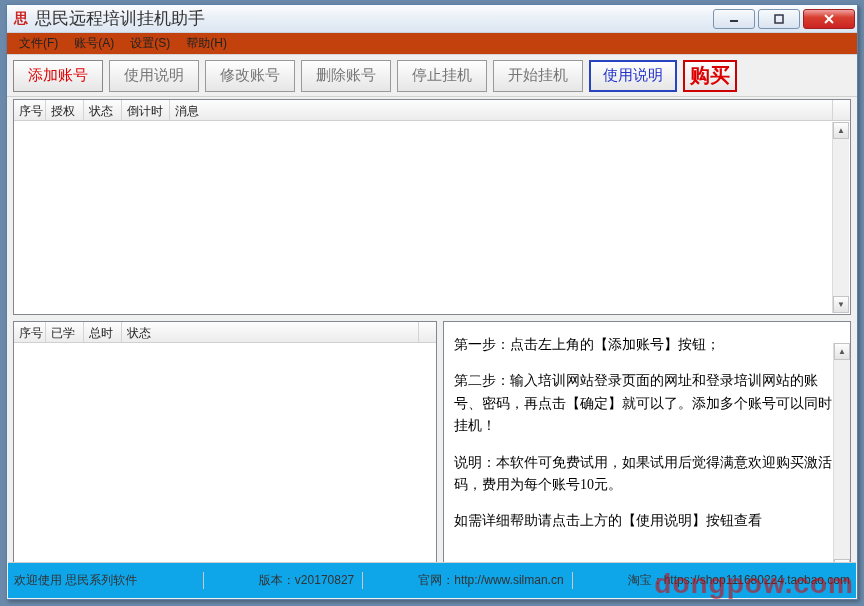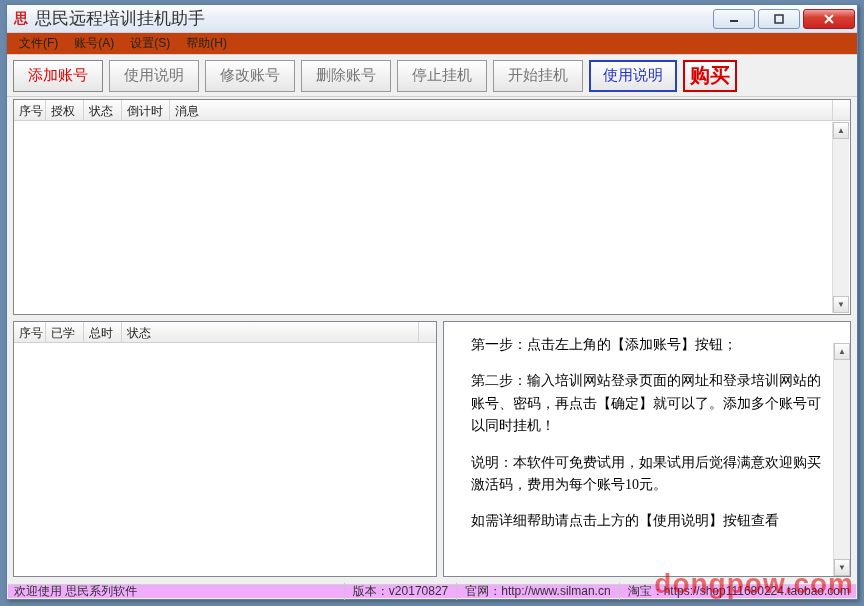--- a/index.html
+++ b/index.html
@@ -17,26 +17,26 @@
 .tbtn{height:32px;padding:0 14px;border:1px solid #999;background:linear-gradient(#fefefe,#e6e6e6);color:#777;font-size:15px;font-family:"SimSun";display:flex;align-items:center;text-align:right;}
 .tbtn.red{color:#d00;border-color:#888;}
 .tbtn.blue{color:#23c;border:2px solid #2843c0;padding:0 12px;}
 .tbtn.buy{color:#d00;border:2px solid #c00;font-size:20px;font-weight:bold;padding:0 5px;}
 .content{position:absolute;left:6px;right:6px;top:94px;bottom:22px;}
 .top-table{position:absolute;left:0;right:0;top:0;height:216px;background:#fff;border:1px solid #828790;}
 .tblhdr{height:21px;background:linear-gradient(#fdfdfd,#ececec);border-bottom:1px solid #d0d0d0;display:flex;justify-content:center;}
 .th{border-right:1px solid #d4d4d4;padding:3px 5px;color:#222;font-size:12px;white-space:nowrap;overflow:hidden;}
 .bottom{position:absolute;left:0;right:0;top:222px;bottom:0;display:flex;gap:6px;}
 .bl{width:424px;background:#fff;border:1px solid #828790;}
-.br{flex:1;background:#fff;border:1px solid #828790;padding:12px 27px;font-family:"SimSun";font-size:14px;color:#000;line-height:1.6;}
+.br{flex:1;background:#fff;border:1px solid #828790;padding:12px 10px;font-family:"SimSun";font-size:14px;color:#000;line-height:1.6;}
 .br p{margin-bottom:14px;}
 .scrollbar{position:absolute;right:1px;top:22px;bottom:1px;width:17px;background:#f0f0f0;border-left:1px solid #dcdcdc;}
 .sbup,.sbdown{height:17px;background:linear-gradient(#fdfdfd,#e4e4e4);border:1px solid #c4c4c4;display:flex;align-items:center;justify-content:center;font-size:8px;color:#555;}
 .sbdown{position:absolute;bottom:0;left:0;right:0;}
-.statusbar{position:absolute;left:1px;right:1px;bottom:1px;height:14px;background:#f0abfc;border-top:1px solid #d0d0d0;display:flex;align-items:center;padding:0 6px;font-size:12px;color:#333;}
+.statusbar{position:absolute;left:1px;right:1px;bottom:1px;height:36px;background:#0ea5e9;border-top:1px solid #d0d0d0;display:flex;align-items:center;padding:0 6px;font-size:12px;color:#333;gap:47px;}
 .statusbar .seg{border-right:1px solid #c8c8c8;padding-right:8px;margin-right:8px;}
 .watermark{position:absolute;right:10px;bottom:6px;font-size:28px;font-weight:bold;color:rgba(220,0,0,0.55);font-family:Arial;letter-spacing:1px;pointer-events:none;}
 </style>
 </head>
 <body>
 
 <div class="window">
   <div class="titlebar">
     <div class="icon">思</div>
     <div class="title">思民远程培训挂机助手</div>

